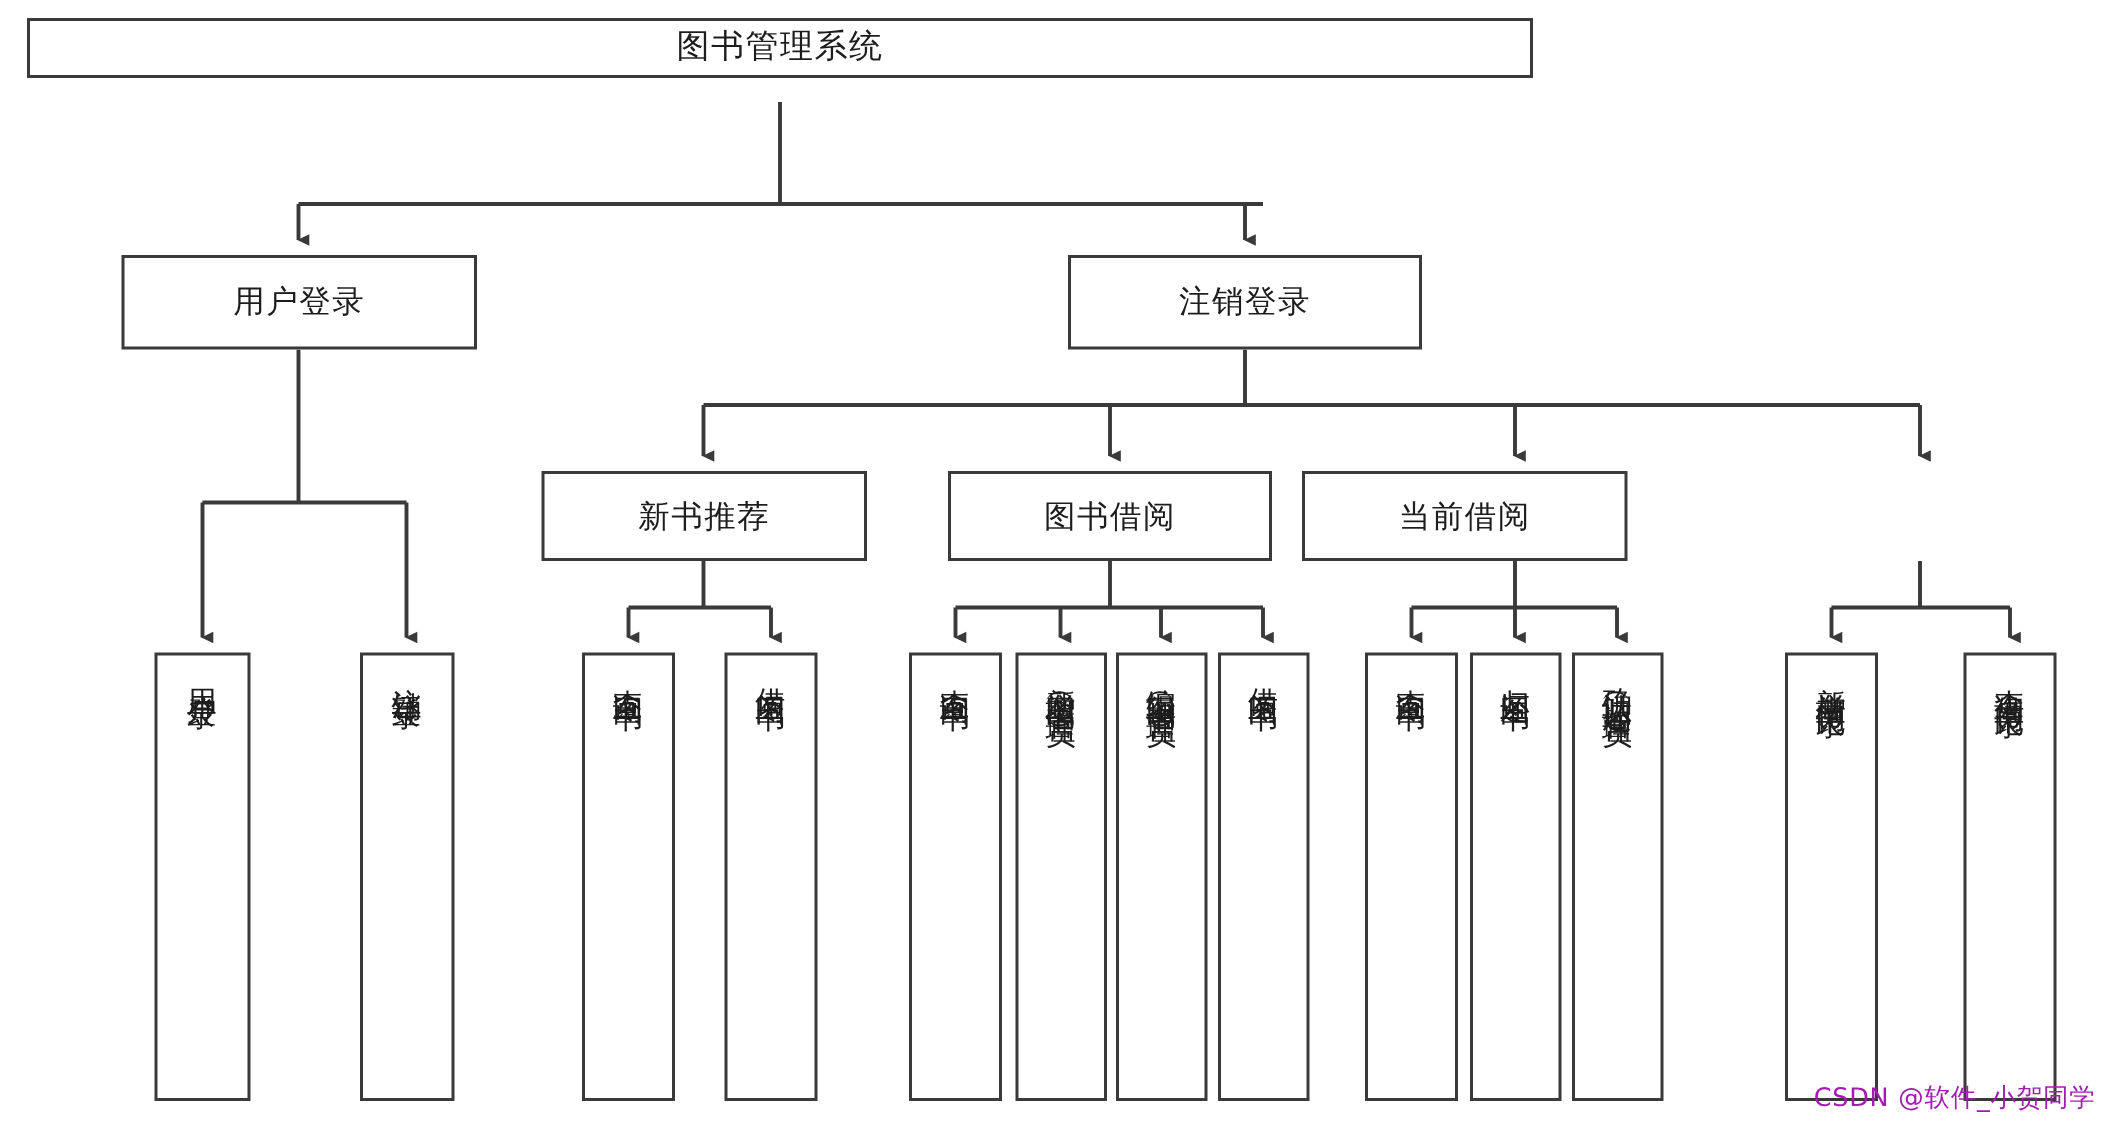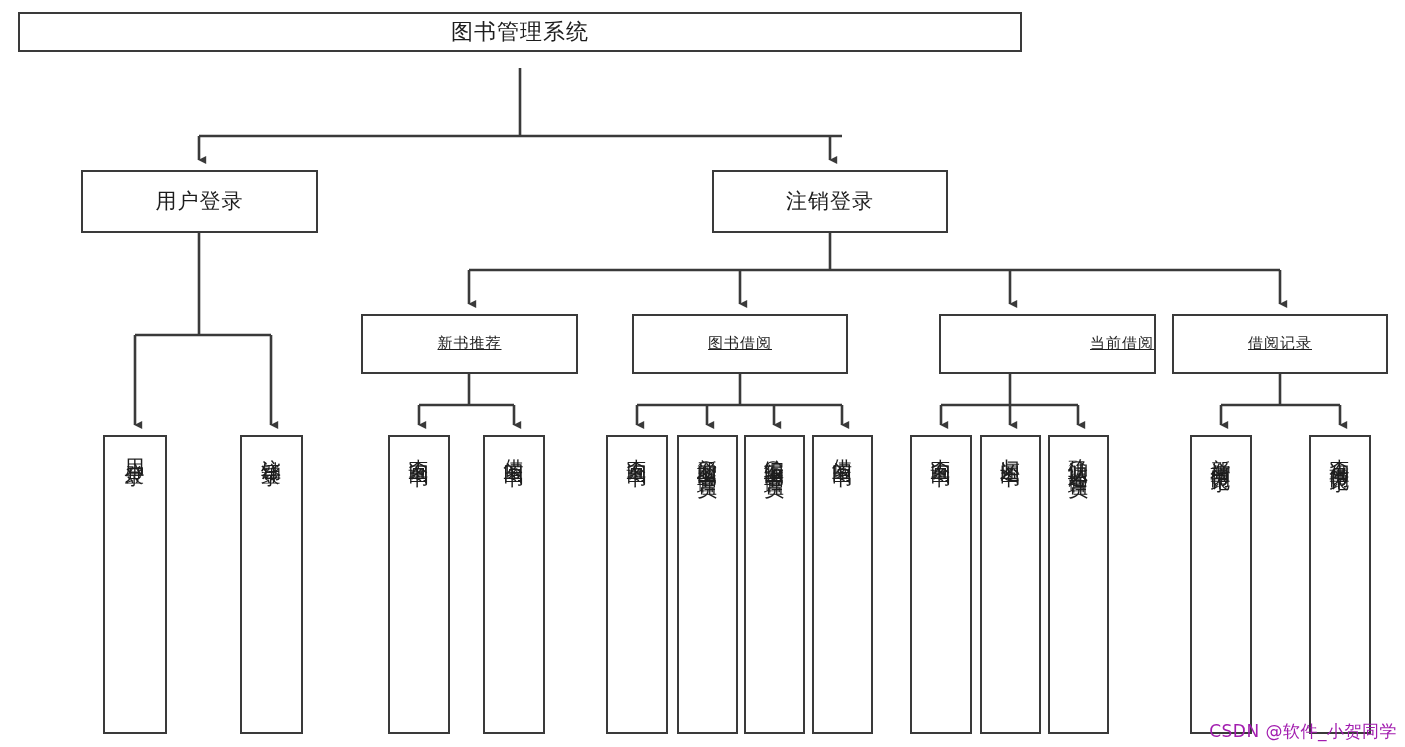--- a/index.html
+++ b/index.html
@@ -39,21 +39,21 @@
   .node-label {
     color: #1d1d1d;
     font-size: 21px;
     line-height: 1.18;
     letter-spacing: 1px;
     text-align: center;
     white-space: nowrap;
   }
   .node.root .node-label { font-size: 22px; }
   .node.tier1 .node-label { font-size: 21px; }
-  .node.tier2 .node-label { font-size: 15px; text-decoration: underline; }
+  .node.tier2 .node-label { font-size: 21px; }
   
   .node.leaf {
     align-items: flex-start;
     padding-top: 6px;
   }
   .node.leaf .node-label {
     writing-mode: vertical-rl;
     text-orientation: upright;
     -webkit-writing-mode: vertical-rl;
     font-size: 20px;
@@ -141,27 +141,24 @@
   </div>
 
   <div class="node tier2" style="left:361px; top:314px; width:217px; height:60px;">
     <span class="node-label">新书推荐</span>
   </div>
 
   <div class="node tier2" style="left:632px; top:314px; width:216px; height:60px;">
     <span class="node-label">图书借阅</span>
   </div>
 
-  <div class="node tier2" style="left:939px; top:314px; width:217px; height:60px;justify-content:flex-end;">
+  <div class="node tier2" style="left:868px; top:314px; width:217px; height:60px;">
     <span class="node-label">当前借阅</span>
   </div>
 
-  <div class="node tier2" style="left:1172px; top:314px; width:216px; height:60px;">
-    <span class="node-label">借阅记录</span>
-  </div>
 
   <div class="node leaf" style="left:103px; top:435px; width:64px; height:299px;">
     <span class="node-label">用户登录</span>
   </div>
 
   <div class="node leaf" style="left:240px; top:435px; width:63px; height:299px;">
     <span class="node-label">注销登录</span>
   </div>
 
   <div class="node leaf" style="left:388px; top:435px; width:62px; height:299px;">

